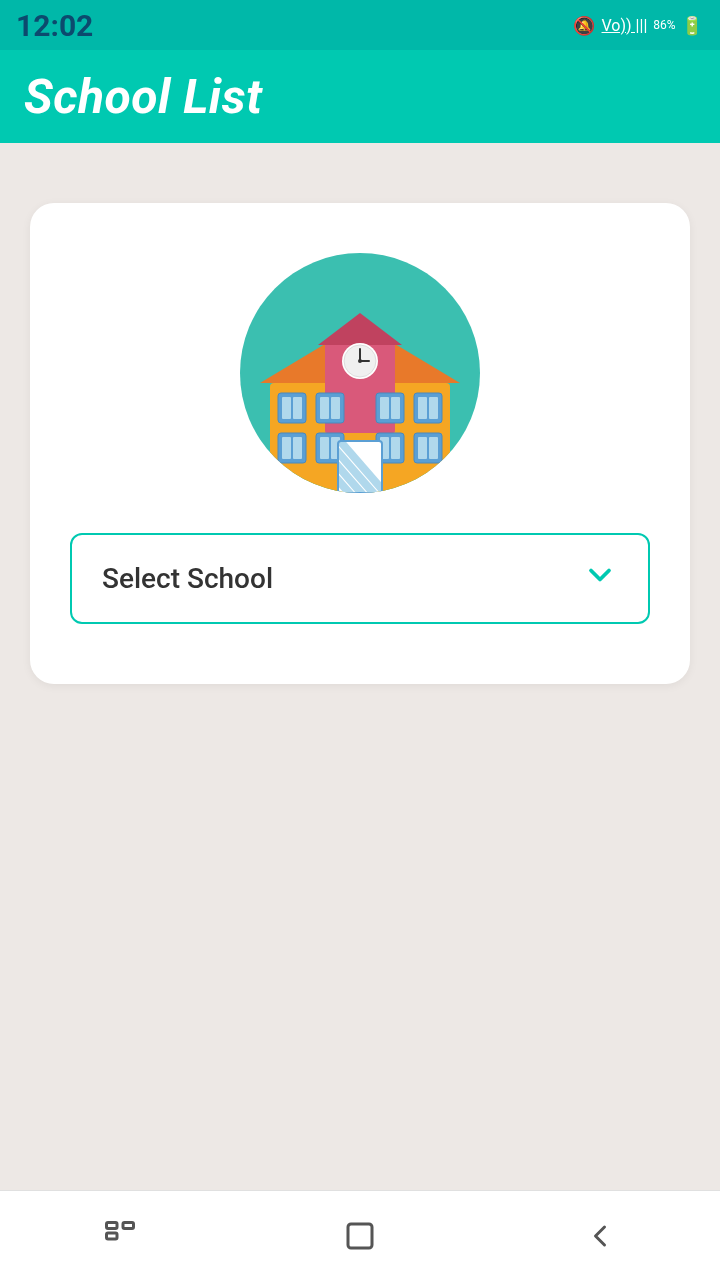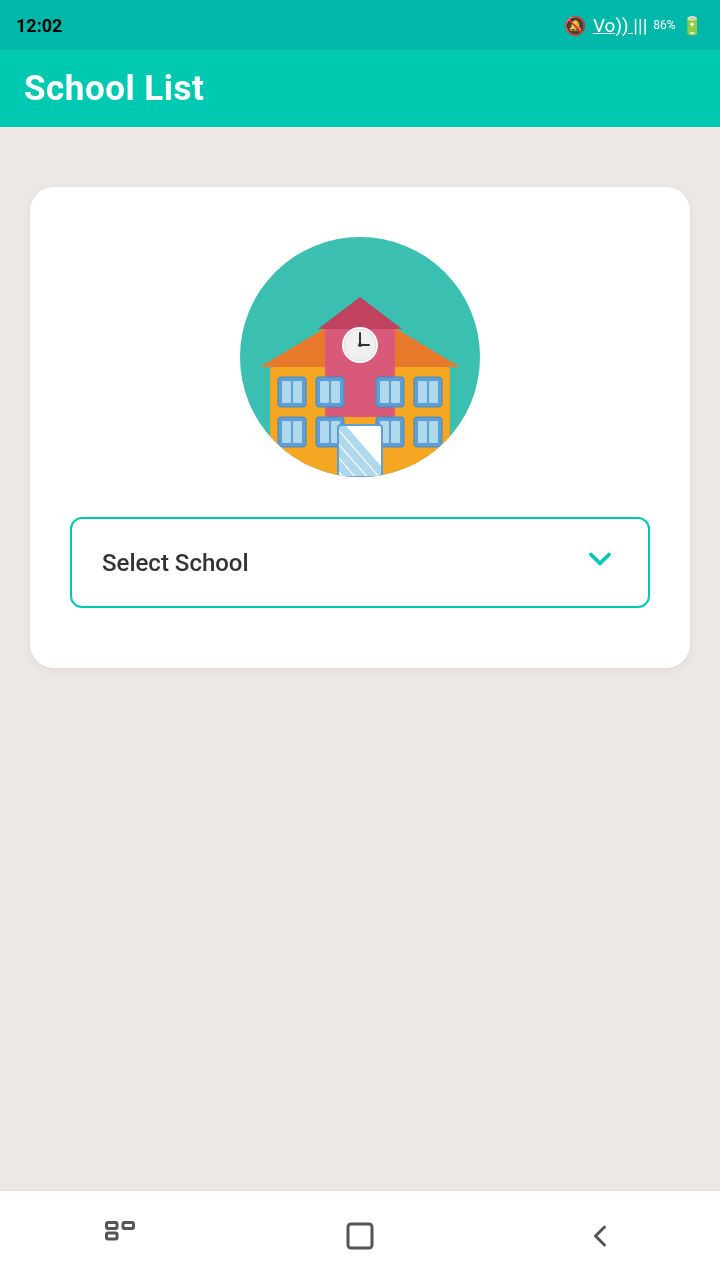--- a/index.html
+++ b/index.html
@@ -18,22 +18,22 @@
     .status-bar {
       background-color: #00b8a9;
       height: 50px;
       display: flex;
       align-items: center;
       justify-content: space-between;
       padding: 0 16px;
     }
 
     .status-left {
-      color: #000000;
-      font-size: 18px;
+      color: #0c4a6e;
+      font-size: 30px;
       font-weight: bold;
     }
 
     .status-right {
       display: flex;
       align-items: center;
       gap: 6px;
       color: white;
       font-size: 16px;
     }
@@ -41,23 +41,24 @@
     
     .app-bar {
       background-color: #00c9b1;
       padding: 18px 24px;
       display: flex;
       align-items: center;
     }
 
     .app-bar-title {
       color: white;
-      font-size: 35px;
+      font-size: 48px;
       font-weight: bold;
       letter-spacing: 0.5px;
+      font-style: italic;
     }
 
     
     .main-content {
       flex: 1;
       display: flex;
       flex-direction: column;
       align-items: center;
       padding: 60px 30px 30px;
     }
@@ -101,21 +102,21 @@
       border-radius: 12px;
       padding: 22px 30px;
       display: flex;
       align-items: center;
       justify-content: space-between;
       cursor: pointer;
       background: white;
     }
 
     .select-school-label {
-      font-size: 24px;
+      font-size: 28px;
       color: #333;
       font-weight: 500;
     }
 
     .chevron-icon {
       color: #00c9b1;
       font-size: 28px;
     }
 
     
@@ -147,21 +148,21 @@
       stroke-width: 2;
     }
   </style>
 </head>
 <body>
 
 <div class="status-bar">
   <span class="status-left">12:02</span>
   <div class="status-right">
     <span style="font-size:18px;">🔕</span>
-    <span style="font-size:19px;text-decoration:underline;">Vo)) |||</span>
+    <span style="font-size:16px;text-decoration:underline;">Vo)) |||</span>
     <span style="font-size:12px;">86%</span>
     <span style="font-size:18px;">🔋</span>
   </div>
 </div>
 
 <div class="app-bar">
   <span class="app-bar-title">School List</span>
 </div>
 
 <div class="main-content">

